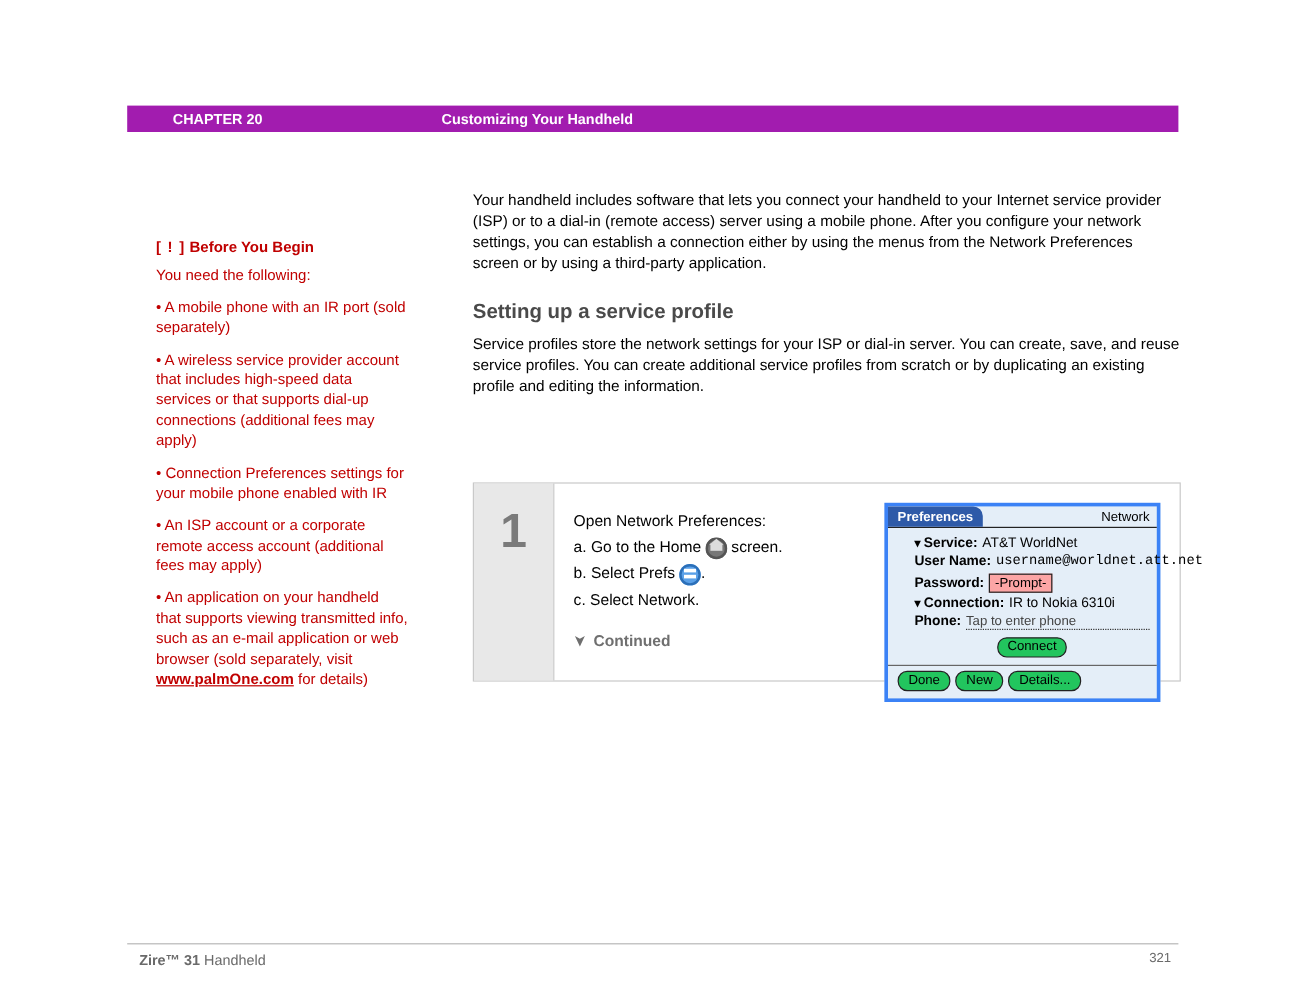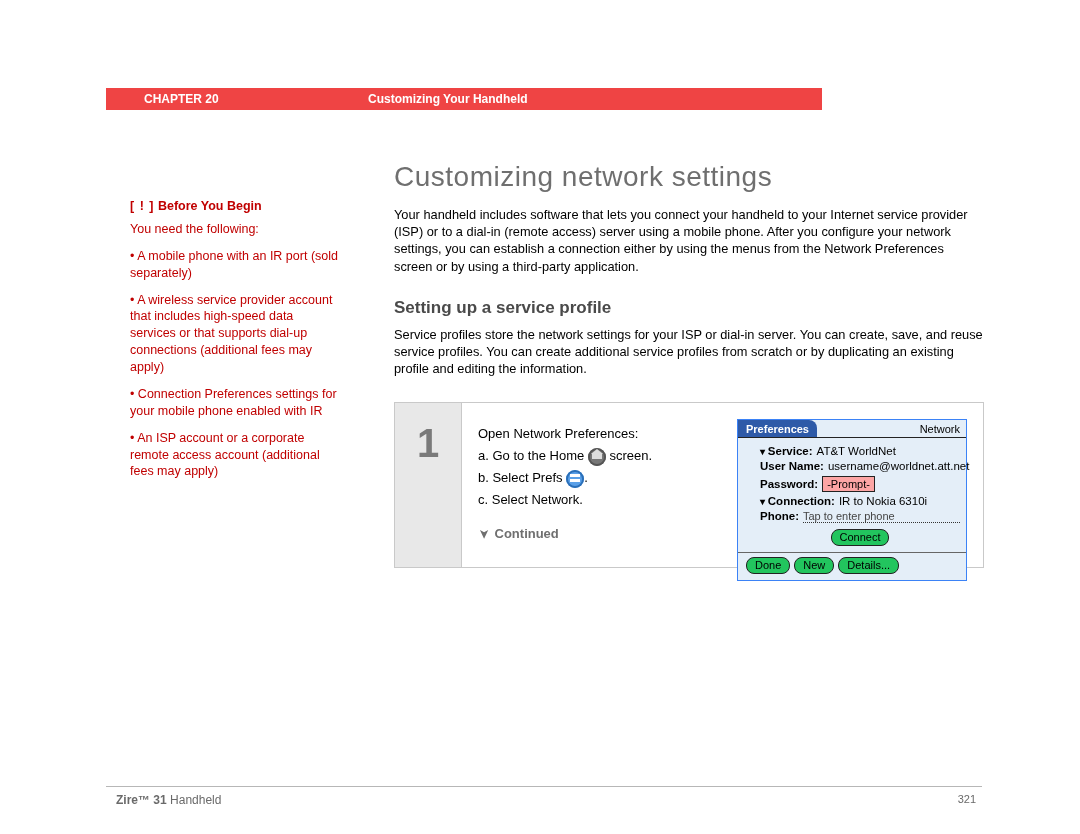--- a/index.html
+++ b/index.html
@@ -8,23 +8,23 @@
     height: 834px;
     background: #ffffff;
     font-family: Arial, Helvetica, sans-serif;
     color: #000;
     position: relative;
   }
   .header-bar {
     position: absolute;
     top: 88px;
     left: 106px;
-    width: 716px;
+    width: 876px;
     height: 22px;
-    background: #ef4444;
+    background: #a21caf;
     color: #ffffff;
     font-size: 12px;
     font-weight: bold;
     display: flex;
     align-items: center;
   }
   .chapter-label { position:absolute; left:38px; }
   .chapter-title { position:absolute; left:262px; }
   .sidebar {
     position: absolute;
@@ -109,21 +109,21 @@
   .icon-prefs { background:#5aa0e8; box-shadow: inset 0 0 0 2px #2b6fb8; }
   .icon-prefs::before {
     content:""; position:absolute; left:4px; top:4px; width:10px; height:3px; background:#fff;
   }
   .icon-prefs::after {
     content:""; position:absolute; left:4px; top:9px; width:10px; height:3px; background:#fff;
   }
   
   .palm {
     position:absolute; right:16px; top:16px; width:230px;
-    border:1px solid #3b82f6; background:#e4eef8;
+    border:3px solid #3b82f6; background:#e4eef8;
     font-family: Tahoma, Geneva, sans-serif; font-size:12px; color:#000;
   }
   .palm-titlebar {
     display:flex; align-items:center; height:18px;
     border-bottom:1px solid #222;
   }
   .palm-title-left {
     background:#2e5aa8; color:#fff; font-weight:bold;
     height:100%; display:flex; align-items:center;
     padding:0 8px; border-top-right-radius:8px; border-bottom-right-radius:0;
@@ -174,24 +174,24 @@
 <div class="sidebar">
   <div class="byb-row">
     <span class="byb-bracket">[ ! ]</span>
     <span>Before You Begin</span>
   </div>
   <p>You need the following:</p>
   <p>• <span>A mobile phone with an IR port (sold separately)</span></p>
   <p>• <span>A wireless service provider account that includes high-speed data services or that supports dial-up connections (additional fees may apply)</span></p>
   <p>• <span>Connection Preferences settings for your mobile phone enabled with IR</span></p>
   <p>• <span>An ISP account or a corporate remote access account (additional fees may apply)</span></p>
+  <p>• <span>An application on your handheld that supports viewing transmitted info, such as an e-mail application or web browser (sold separately, visit </span><a href="#">www.palmOne.com</a><span> for details)</span></p>
 </div>
 
 <div class="main">
-  <h1 class="main-title">Customizing network settings</h1>
   <p>Your handheld includes software that lets you connect your handheld to your Internet service provider (ISP) or to a dial-in (remote access) server using a mobile phone. After you configure your network settings, you can establish a connection either by using the menus from the Network Preferences screen or by using a third-party application.</p>
   <h2 class="sub-title">Setting up a service profile</h2>
   <p>Service profiles store the network settings for your ISP or dial-in server. You can create, save, and reuse service profiles. You can create additional service profiles from scratch or by duplicating an existing profile and editing the information.</p>
 </div>
 
 <div class="step-box">
   <div class="step-num">1</div>
   <div class="step-body">
     <div class="step-text">
       <div>Open Network Preferences:</div>
@@ -213,21 +213,21 @@
         <div class="palm-title-left">Preferences</div>
         <div class="palm-title-right">Network</div>
       </div>
       <div class="palm-body">
         <div class="palm-row">
           <span class="palm-label palm-drop">Service:</span>
           <span class="palm-val">AT&amp;T WorldNet</span>
         </div>
         <div class="palm-row" style="align-items:center;">
           <span class="palm-label">User Name:</span>
-          <span class="palm-val" style="line-height:1.1;">username@worldnet.att.net</span>
+          <span class="palm-val" style="line-height:1.1;font-family:Liberation Mono, monospace;">username@worldnet.att.net</span>
         </div>
         <div class="palm-row">
           <span class="palm-label">Password:</span>
           <span class="palm-btn-prompt" style="margin-left:4px;">-Prompt-</span>
         </div>
         <div class="palm-row">
           <span class="palm-label palm-drop">Connection:</span>
           <span class="palm-val">IR to Nokia 6310i</span>
         </div>
         <div class="palm-row">

